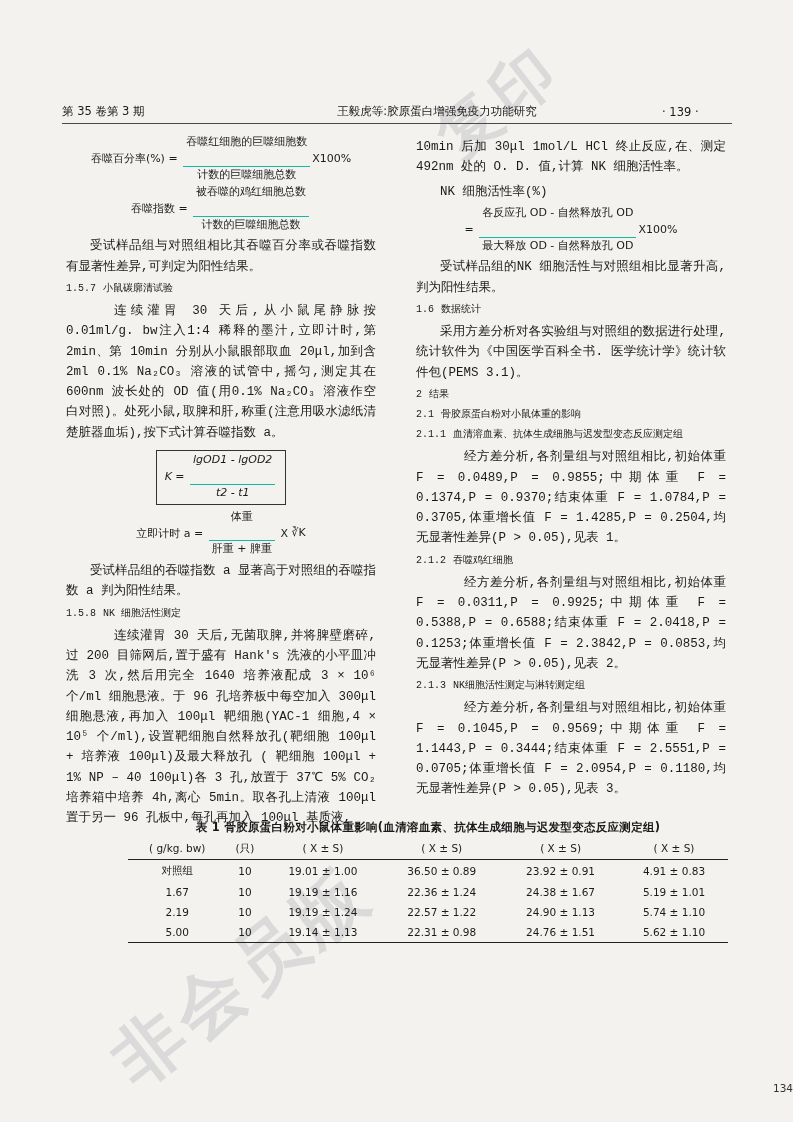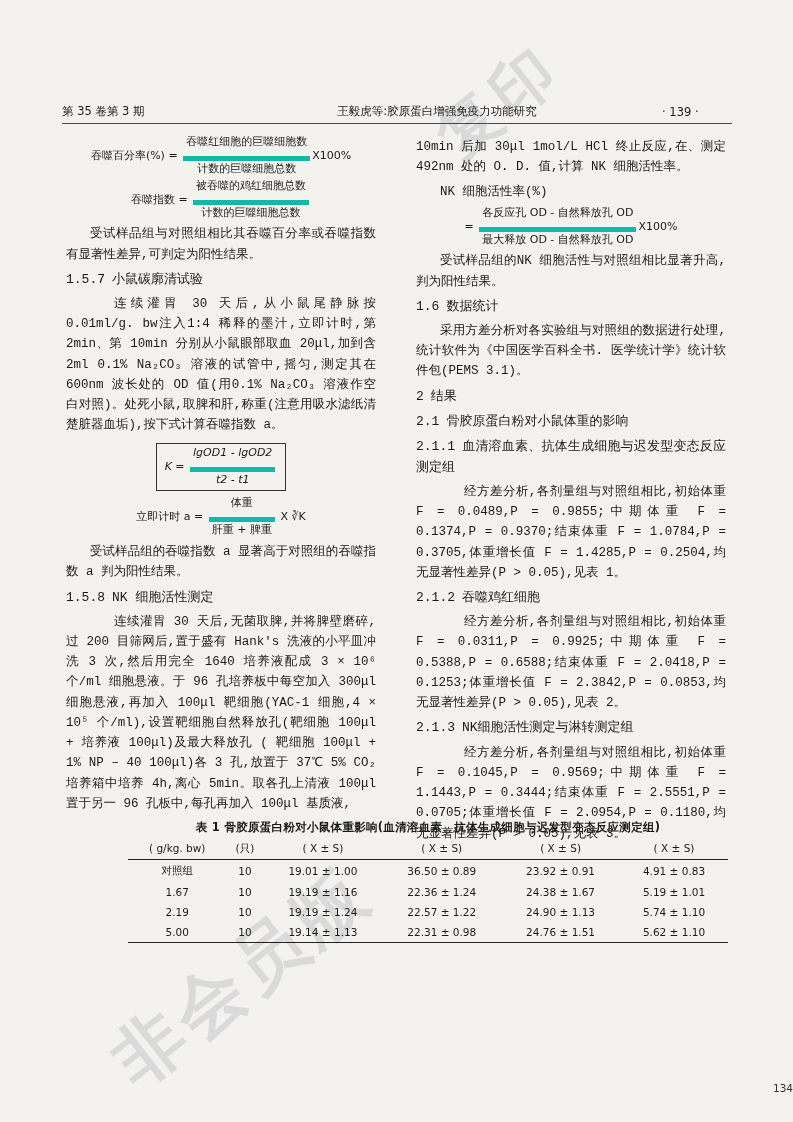--- a/index.html
+++ b/index.html
@@ -56,37 +56,37 @@
     text-align:justify;
   }
   .col.left{left:62px;}
   .col.right{left:412px;}
 
   p{margin:4px;font-family:Liberation Mono, monospace;}
   .ind{text-indent:24px;}
   .ind2{text-indent:48px;}
   .sec{margin-top:1px;}
   .sec .num{margin-right:7px;}
-  .h2{font-size:13px;}
+  .h2{font-size:10px;}
 
   
   .frm{
     text-align:center;
     font-size:11px;
     line-height:1.35;
     margin:2px 0 2px 0;
   }
   .frm .lbl{font-size:11px;}
   .fr{
     display:inline-block;
     vertical-align:middle;
     text-align:center;
     margin:0 2px;
   }
-  .fr .nu{border-bottom:5px solid #14b8a6;padding:0 3px 6px 3px;display:block;white-space:nowrap;}
+  .fr .nu{border-bottom:1px solid #14b8a6;padding:0 3px 16px 3px;display:block;white-space:nowrap;}
   .fr .de{padding:1px 3px 0 3px;display:block;white-space:nowrap;}
   .eqbox{
     border:1px solid #333;
     display:inline-block;
     padding:2px 8px 3px 8px;
     font-style:italic;
     font-size:11px;
     margin:3px 0;
   }
   .rad{display:inline-block;}

